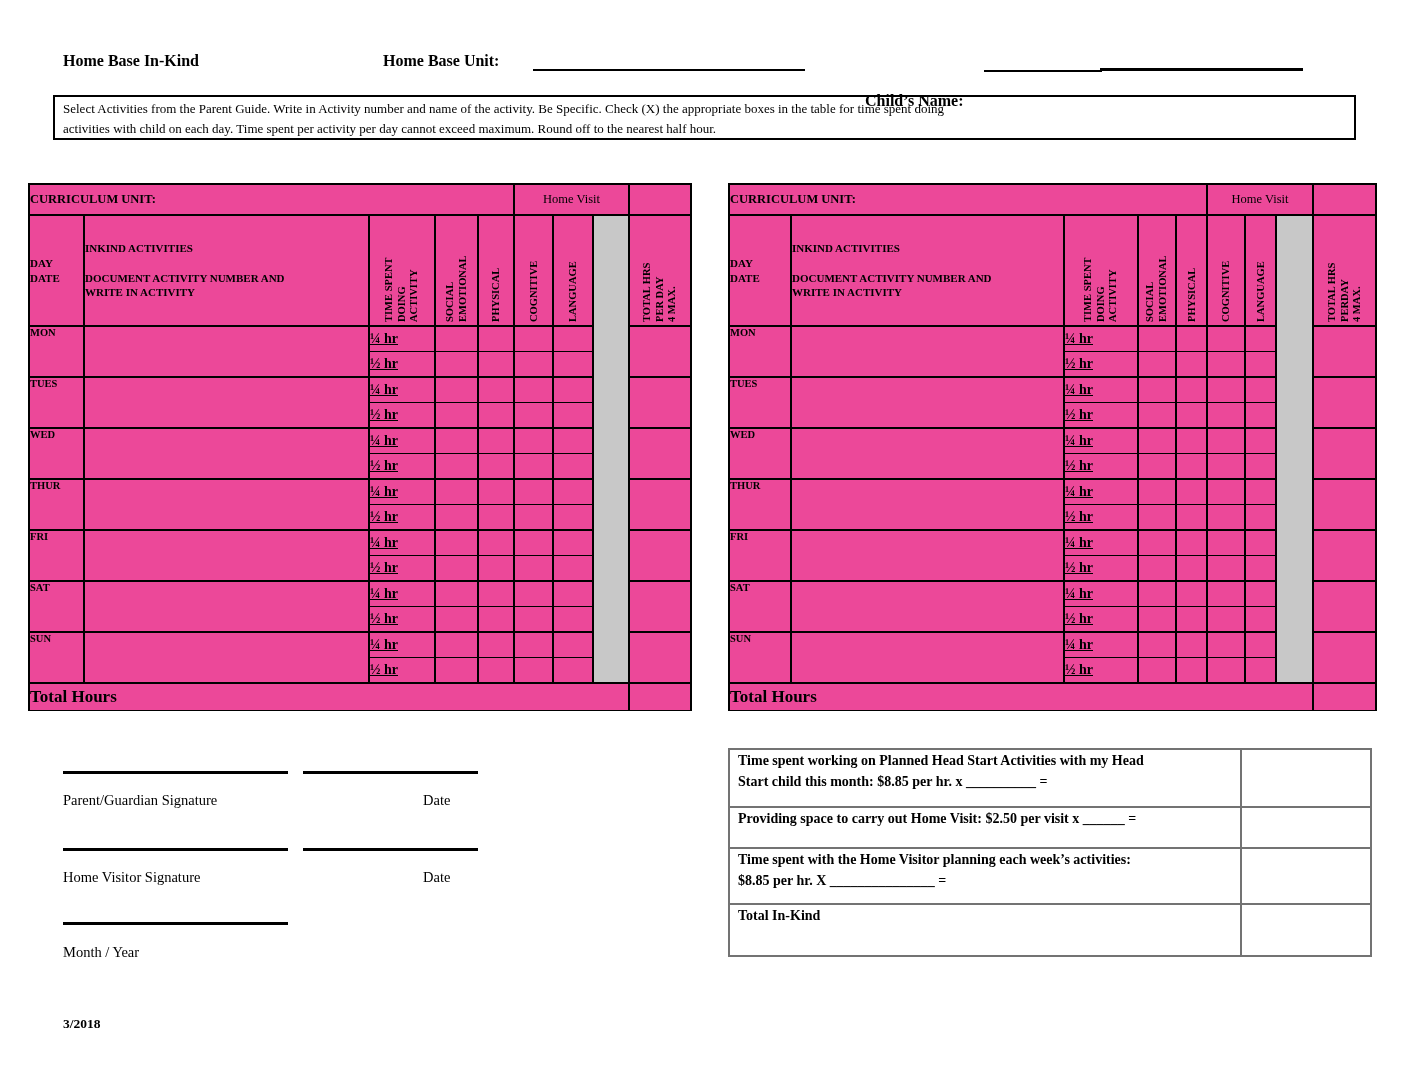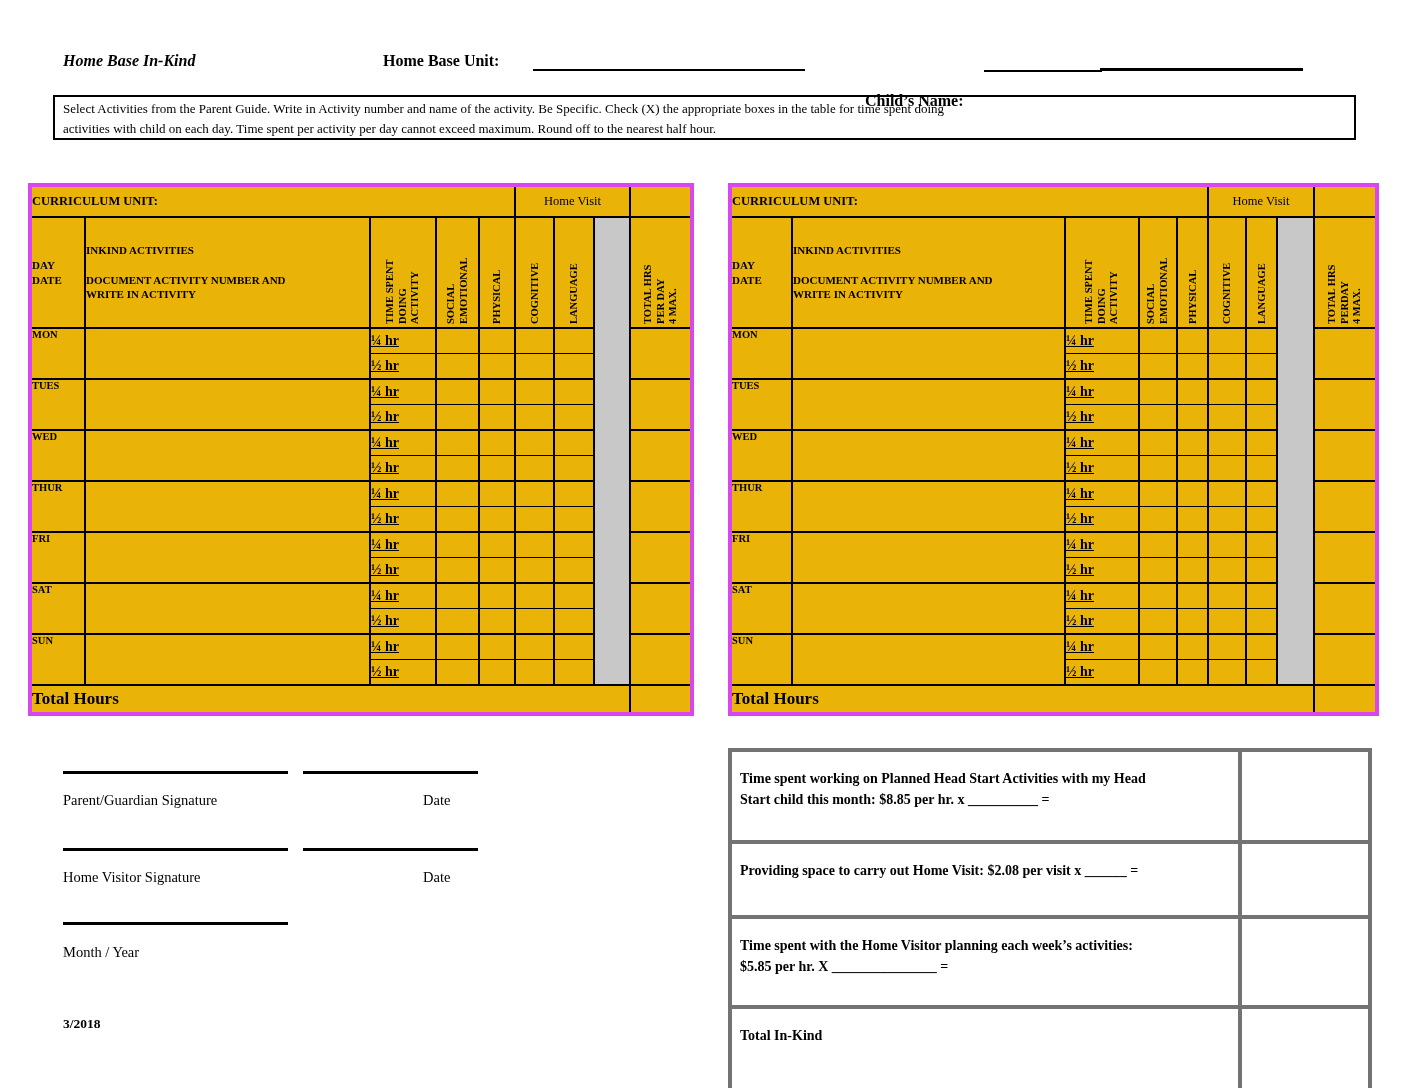--- a/index.html
+++ b/index.html
@@ -17,22 +17,22 @@
   
   #instruction-box {
     left:53px; top:95px; width:1283px; height:39px;
     border:2px solid #000; padding:2px 8px 0 8px;
     font-size:13px; line-height:20px; white-space:pre-line;
   }
 
   
   table.inkind {
     position:absolute; top:183px; border-collapse:collapse;
-    table-layout:fixed; background:#eab308;
-    border:4px solid #d946ef;
+    table-layout:fixed; background:#ec4899;
+    border:1px solid #d946ef;
   }
   #table-left  { left:28px;  width:662px; }
   #table-right { left:728px; width:647px; }
   table.inkind td {
     border:1px solid #000; border-left-width:2px; border-right-width:2px;
     padding:0; overflow:hidden;
   }
   tr.row-cur td { height:29px; border-top-width:2px; border-bottom-width:2px; }
   .cur-cell  { font-weight:bold; font-size:12.5px; padding-left:10px; }
   .hv-cell   { font-size:12.5px; text-align:center; }
@@ -57,34 +57,34 @@
 
   
   .sigline { position:absolute; height:3px; background:#000; }
   .siglabel { position:absolute; font-size:14.5px; white-space:nowrap; }
 
   
   #calc-table {
     position:absolute; left:728px; top:748px; width:644px;
     border-collapse:collapse; border:2px solid #000; table-layout:fixed;
   }
-  #calc-table td { border:4px solid #737373; vertical-align:top; padding:16px 8px; }
+  #calc-table td { border:2px solid #737373; vertical-align:top; padding:0 8px; }
   .calc-text { font-weight:bold; font-size:14px; line-height:21px; white-space:pre-line; }
   tr.calc-r1 td { height:56px; }
   tr.calc-r2 td { height:39px; }
   tr.calc-r3 td { height:54px; }
   tr.calc-r4 td { height:50px; }
 
   
   #footer-rev { left:63px; top:1016px; font-weight:bold; font-size:13.5px; }
 </style>
 </head>
 <body>
 
-<div class="abs hlabel" style="left:63px; top:52px;font-style:italic;">Home Base In-Kind</div>
+<div class="abs hlabel" style="left:63px; top:52px;">Home Base In-Kind</div>
 <div class="abs hlabel" style="left:383px; top:52px;">Home Base Unit:</div>
 <div class="fill-line" style="left:533px; top:69px; width:272px; height:2px;"></div>
 <div class="abs hlabel" style="left:865px; top:52px;margin-top:40px;">Child’s Name:</div>
 <div class="fill-line" style="left:984px; top:70px; width:118px; height:2px;"></div>
 <div class="fill-line" style="left:1100px; top:68px; width:203px; height:3px;"></div>
 
 <div id="instruction-box" class="abs">Select Activities from the Parent Guide.  Write in Activity number and name of the activity.  Be Specific.  Check (X) the appropriate boxes in the table for time spent doing
 activities with child on each day.  Time spent per activity per day cannot exceed maximum.  Round off to the nearest half hour.</div>
 
 <table class="inkind" id="table-left">
@@ -461,26 +461,26 @@
       <col style="width:510px">
       <col style="width:130px">
     </colgroup>
   <tbody>
     <tr class="calc-r1">
       <td class="calc-text">Time spent working on Planned Head Start Activities with my Head
 Start child this month:  $8.85 per hr. x __________  =</td>
       <td></td>
     </tr>
     <tr class="calc-r2">
-      <td class="calc-text">Providing space to carry out Home Visit:  $2.08 per visit x ______  =</td>
+      <td class="calc-text">Providing space to carry out Home Visit:  $2.50 per visit x ______  =</td>
       <td></td>
     </tr>
     <tr class="calc-r3">
       <td class="calc-text">Time spent with the Home Visitor planning each week’s activities:
-$5.85 per hr. X _______________  =</td>
+$8.85 per hr. X _______________  =</td>
       <td></td>
     </tr>
     <tr class="calc-r4">
       <td class="calc-text">Total In-Kind</td>
       <td></td>
     </tr>
   </tbody>
 </table>
 
 <div id="footer-rev" class="abs">3/2018</div>

